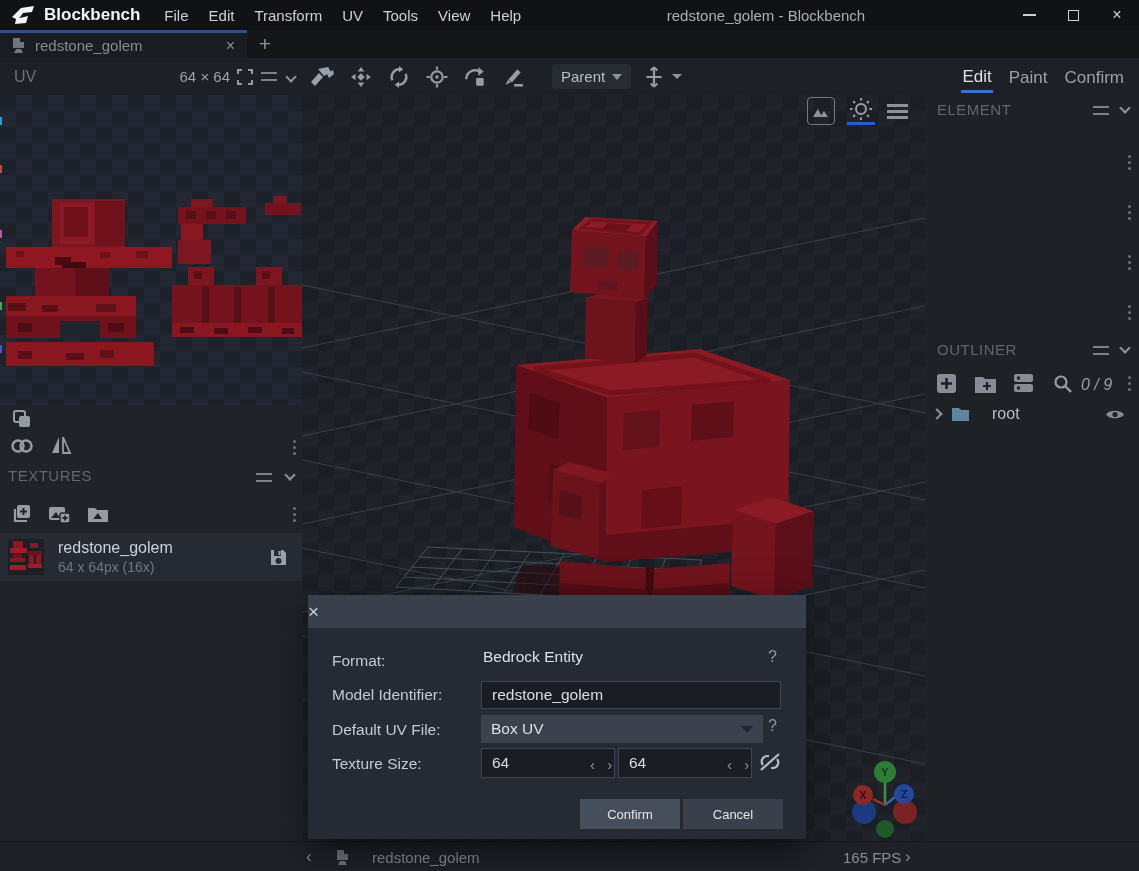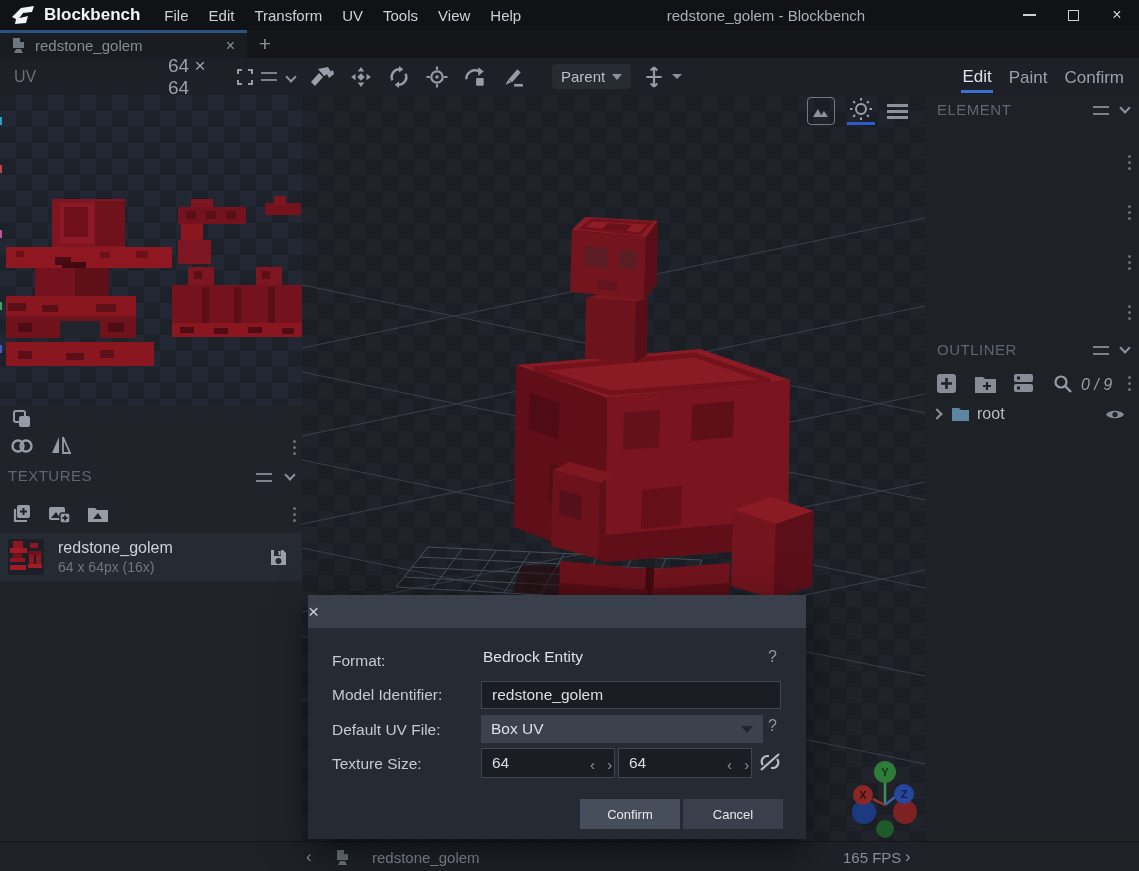--- a/index.html
+++ b/index.html
@@ -28,21 +28,21 @@
     border-top:3px solid #2d5185; display:flex; align-items:center; }
   .tab-label { color:#858c97; font-size:15px; margin-left:8px; flex:1; }
   .tab-close { color:#8b919c; font-size:16px; margin-right:12px; }
   .newtab { position:absolute; left:250px; top:0; width:30px; height:28px; color:#8b919c;
     font-size:21px; display:flex; align-items:center; justify-content:center; }
 
   
   .toolbar { position:absolute; left:0; top:58px; width:1139px; height:37px; background:#1d2026; }
   .tb-abs { position:absolute; top:0; height:37px; display:flex; align-items:center; }
   .uv-label { left:14px; color:#6a7077; font-size:16px; }
-  .uv-size { left:168px; width:62px; justify-content:flex-end; color:#9ba1ab; font-size:19px; }
+  .uv-size { left:168px; width:62px; justify-content:flex-end; color:#9ba1ab; font-size:15px; }
   .parent-btn { left:552px; top:6px; height:25px; background:#272c33; border-radius:4px;
     padding:0 9px; color:#b9bfc8; font-size:15px; display:flex; align-items:center; gap:7px; }
   .caret-down { width:0; height:0; border-left:5px solid transparent; border-right:5px solid transparent;
     border-top:6px solid #8d939e; }
   .tb-sep { position:absolute; left:631px; top:67px; width:1px; height:19px; background:#3a4048; }
   .modes { position:absolute; right:14px; top:0; height:37px; display:flex; gap:15px; align-items:center; }
   .mode { color:#9aa1ac; font-size:17px; padding:6px 1px 3px; }
   .mode.active { color:#dde0e5; border-bottom:3px solid #3a6fd8; }
 
   
@@ -93,21 +93,21 @@
   
   .statusbar { position:absolute; left:0; top:841px; width:1139px; height:30px; background:#1e2228;
     border-top:1px solid #14161a; }
   .sb-item { position:absolute; top:0; height:30px; display:flex; align-items:center;
     color:#868d98; font-size:15px; }
 
   
   .outliner-count { color:#9aa1ab; font-size:16px;font-style:italic; }
   .root-row { position:absolute; left:0; top:305px; width:214px; height:28px; display:flex;
     align-items:center; }
-  .root-label { color:#b9bec6; font-size:16px; margin-left:7px; flex:1; }
+  .root-label { color:#b9bec6; font-size:16px; margin-left:22px; flex:1; }
 
   
   .dialog { position:absolute; left:308px; top:595px; width:498px; height:244px; background:#262a32;
     box-shadow:0 12px 34px rgba(0,0,0,.55); z-index:50; }
   .dlg-head { position:absolute; left:0; top:0; width:498px; height:33px; background:#3a404b;
     display:flex; align-items:center; }
   .dlg-title { color:#d9dde3; font-size:17px; margin-left:24px; flex:1; }
   .dlg-close { color:#ccd1d8; font-size:19px; margin-right:14px; }
   .dlg-label { position:absolute; left:24px; color:#c5cad2; font-size:15.5px; }
   .dlg-value { position:absolute; left:175px; color:#dde1e7; font-size:15.5px; }

